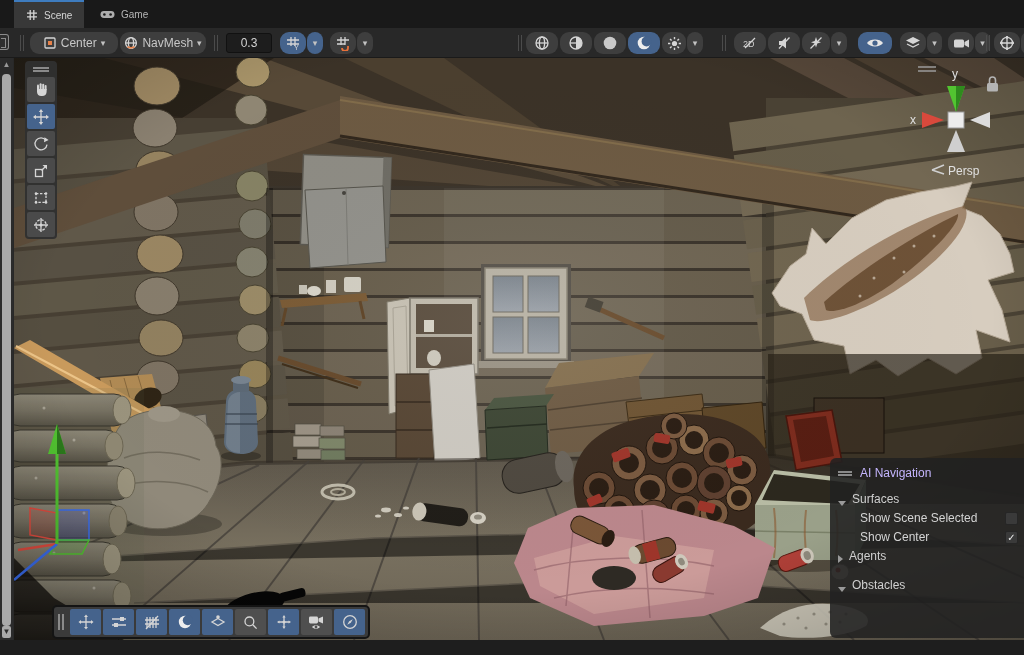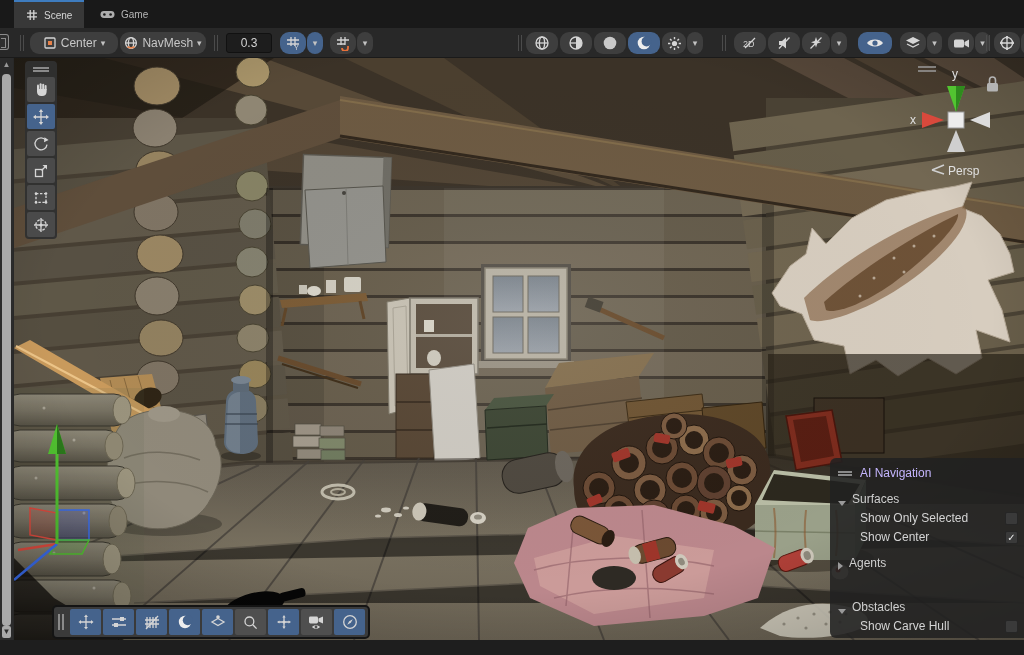--- a/index.html
+++ b/index.html
@@ -851,37 +851,33 @@
   <div class="ainav">
     <div class="hdr">
       <div class="grab-lines" style="width:14px"></div>
       <span>AI Navigation</span>
     </div>
     <div class="row sect">
       <span class="arr-d"></span>
       <span>Surfaces</span>
     </div>
     <div class="row item">
-      <span class="lbl">Show Only Selected</span>
+      <span class="lbl">Show Scene Selected</span>
       <span class="cb"></span>
     </div>
     <div class="row item">
       <span class="lbl">Show Center</span>
       <span class="cb checked">✓</span>
     </div>
-    <div class="row sect" style="margin-top:8px">
+    <div class="row sect" style="margin-top:1px">
       <span class="arr-r"></span>
       <span>Agents</span>
     </div>
-    <div class="row sect" style="margin-top:26px">
+    <div class="row sect" style="margin-top:11px">
       <span class="arr-d"></span>
       <span>Obstacles</span>
     </div>
-    <div class="row item">
-      <span class="lbl">Show Carve Hull</span>
-      <span class="cb"></span>
-    </div>
   </div>
 
   </div>
 
   <div class="bottomstrip"></div>
 </div>
 
 </body></html>

